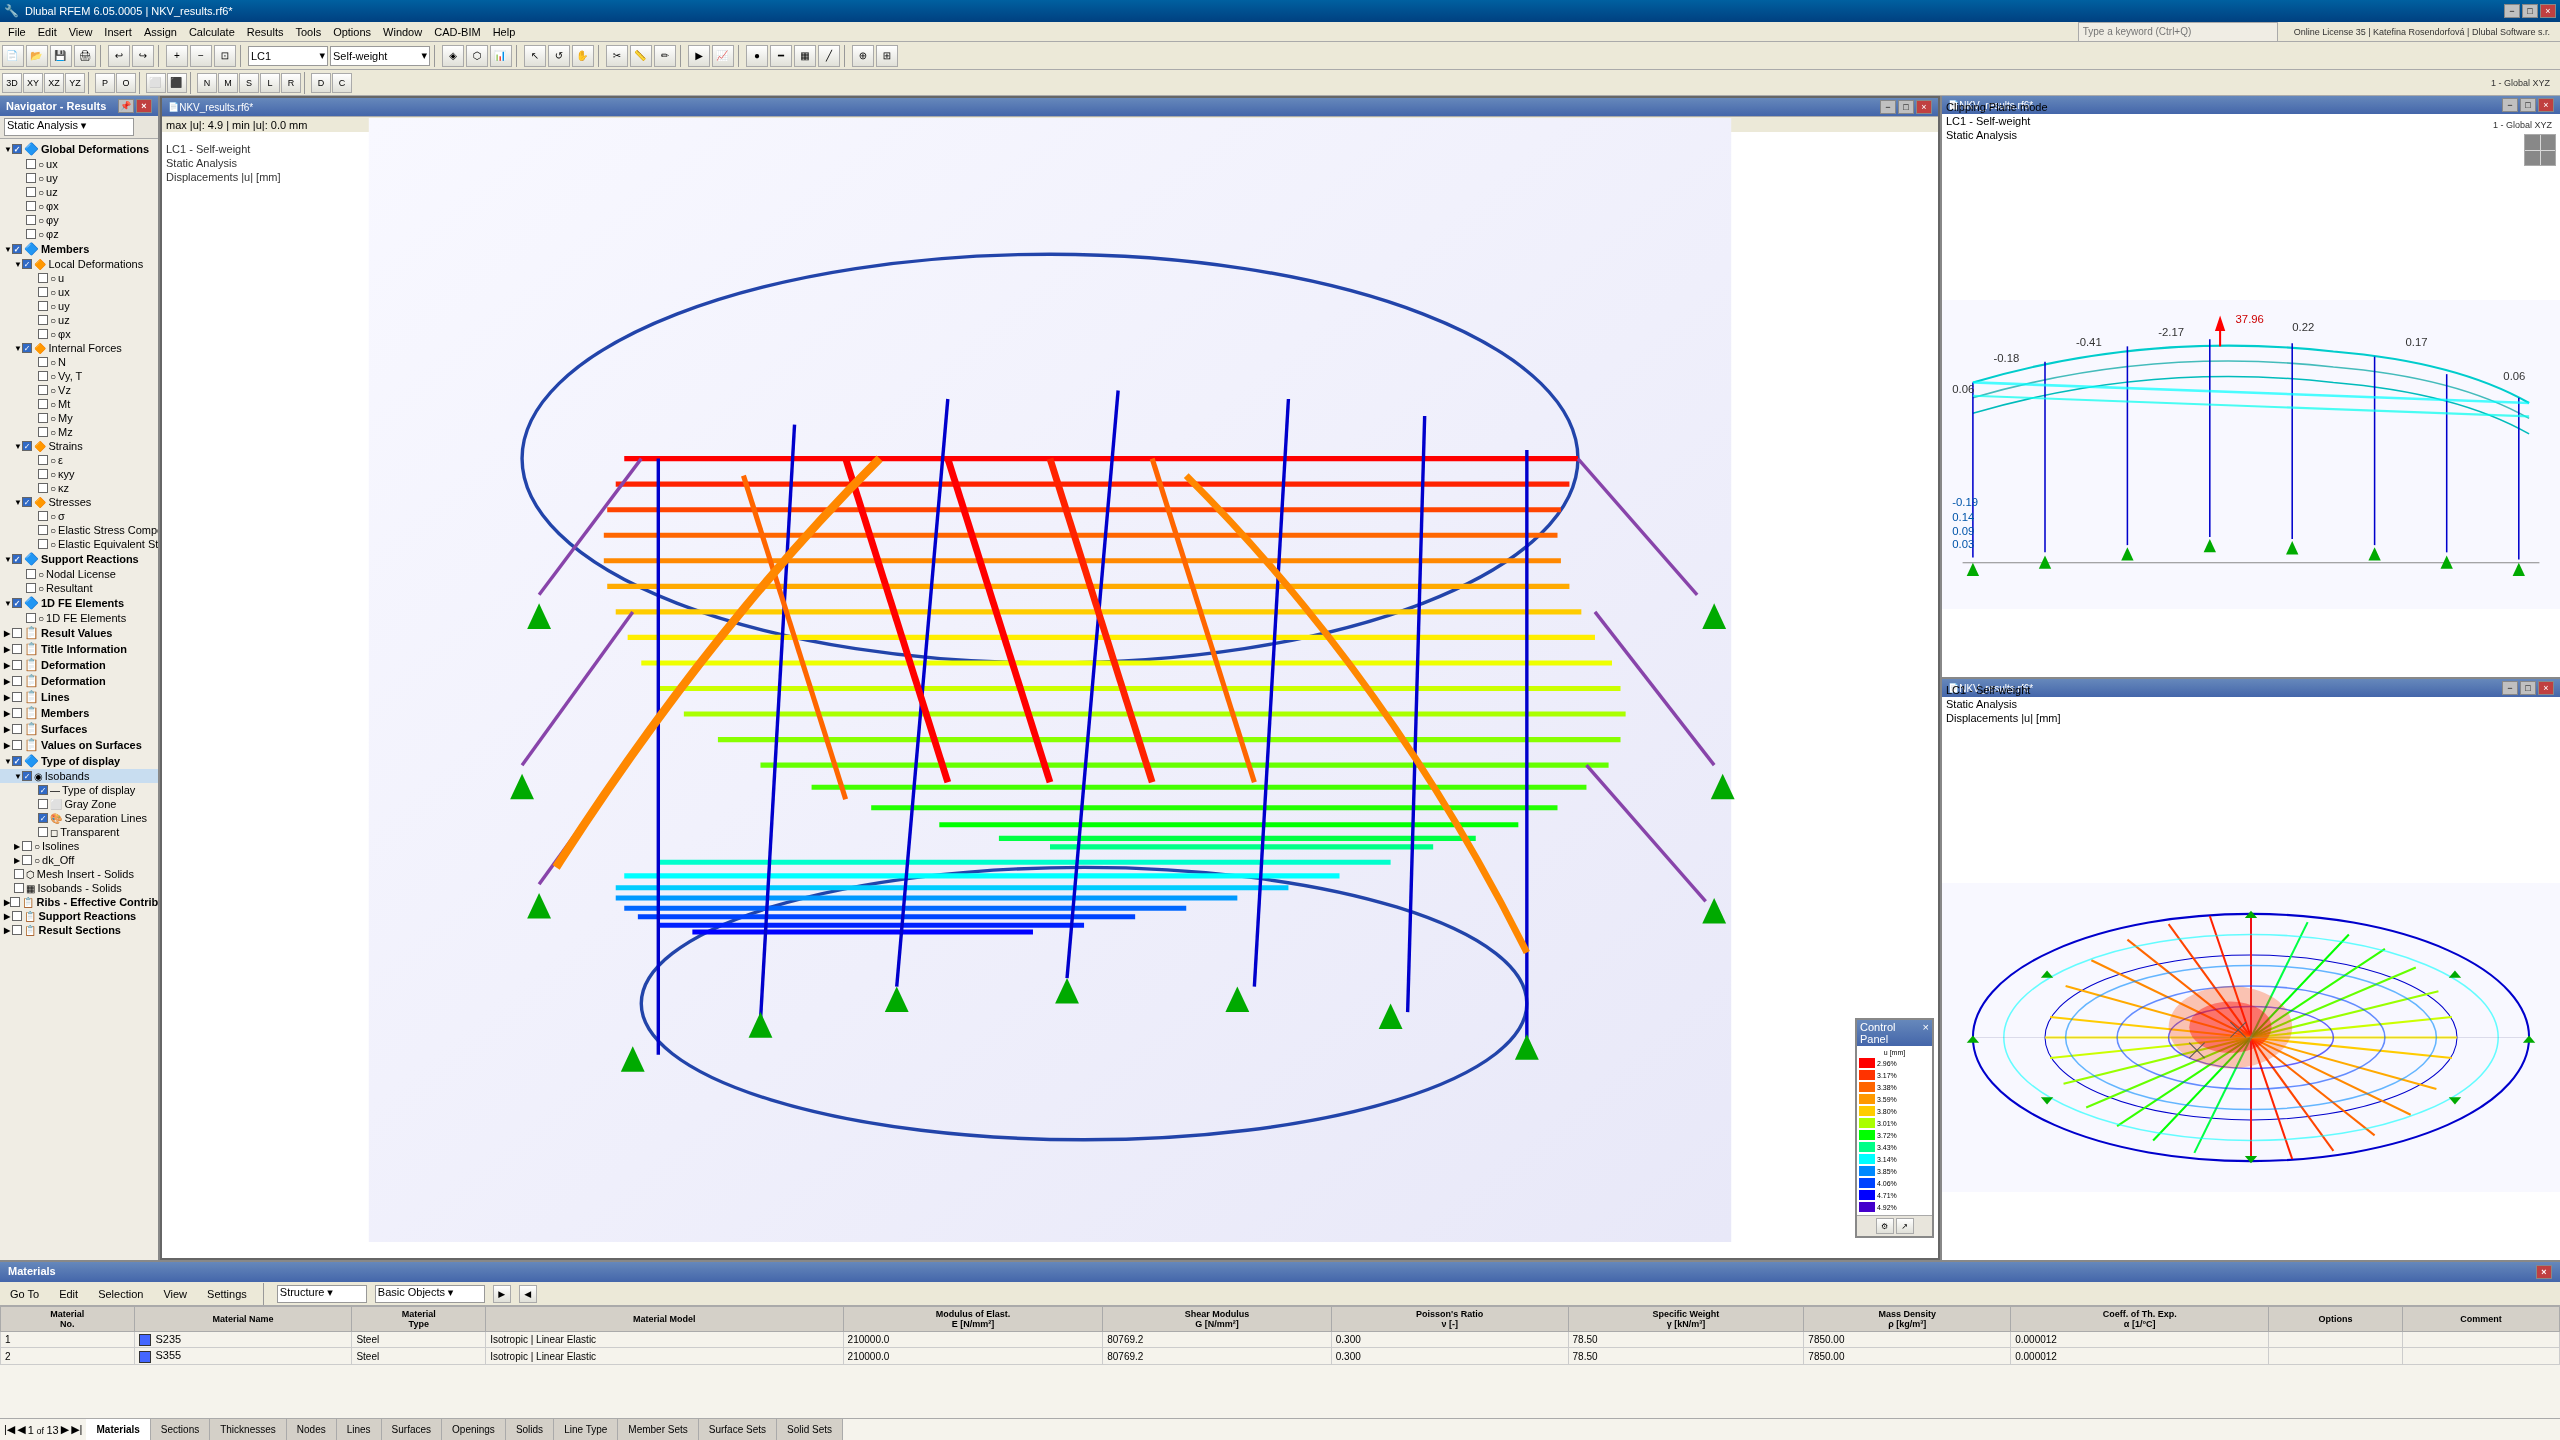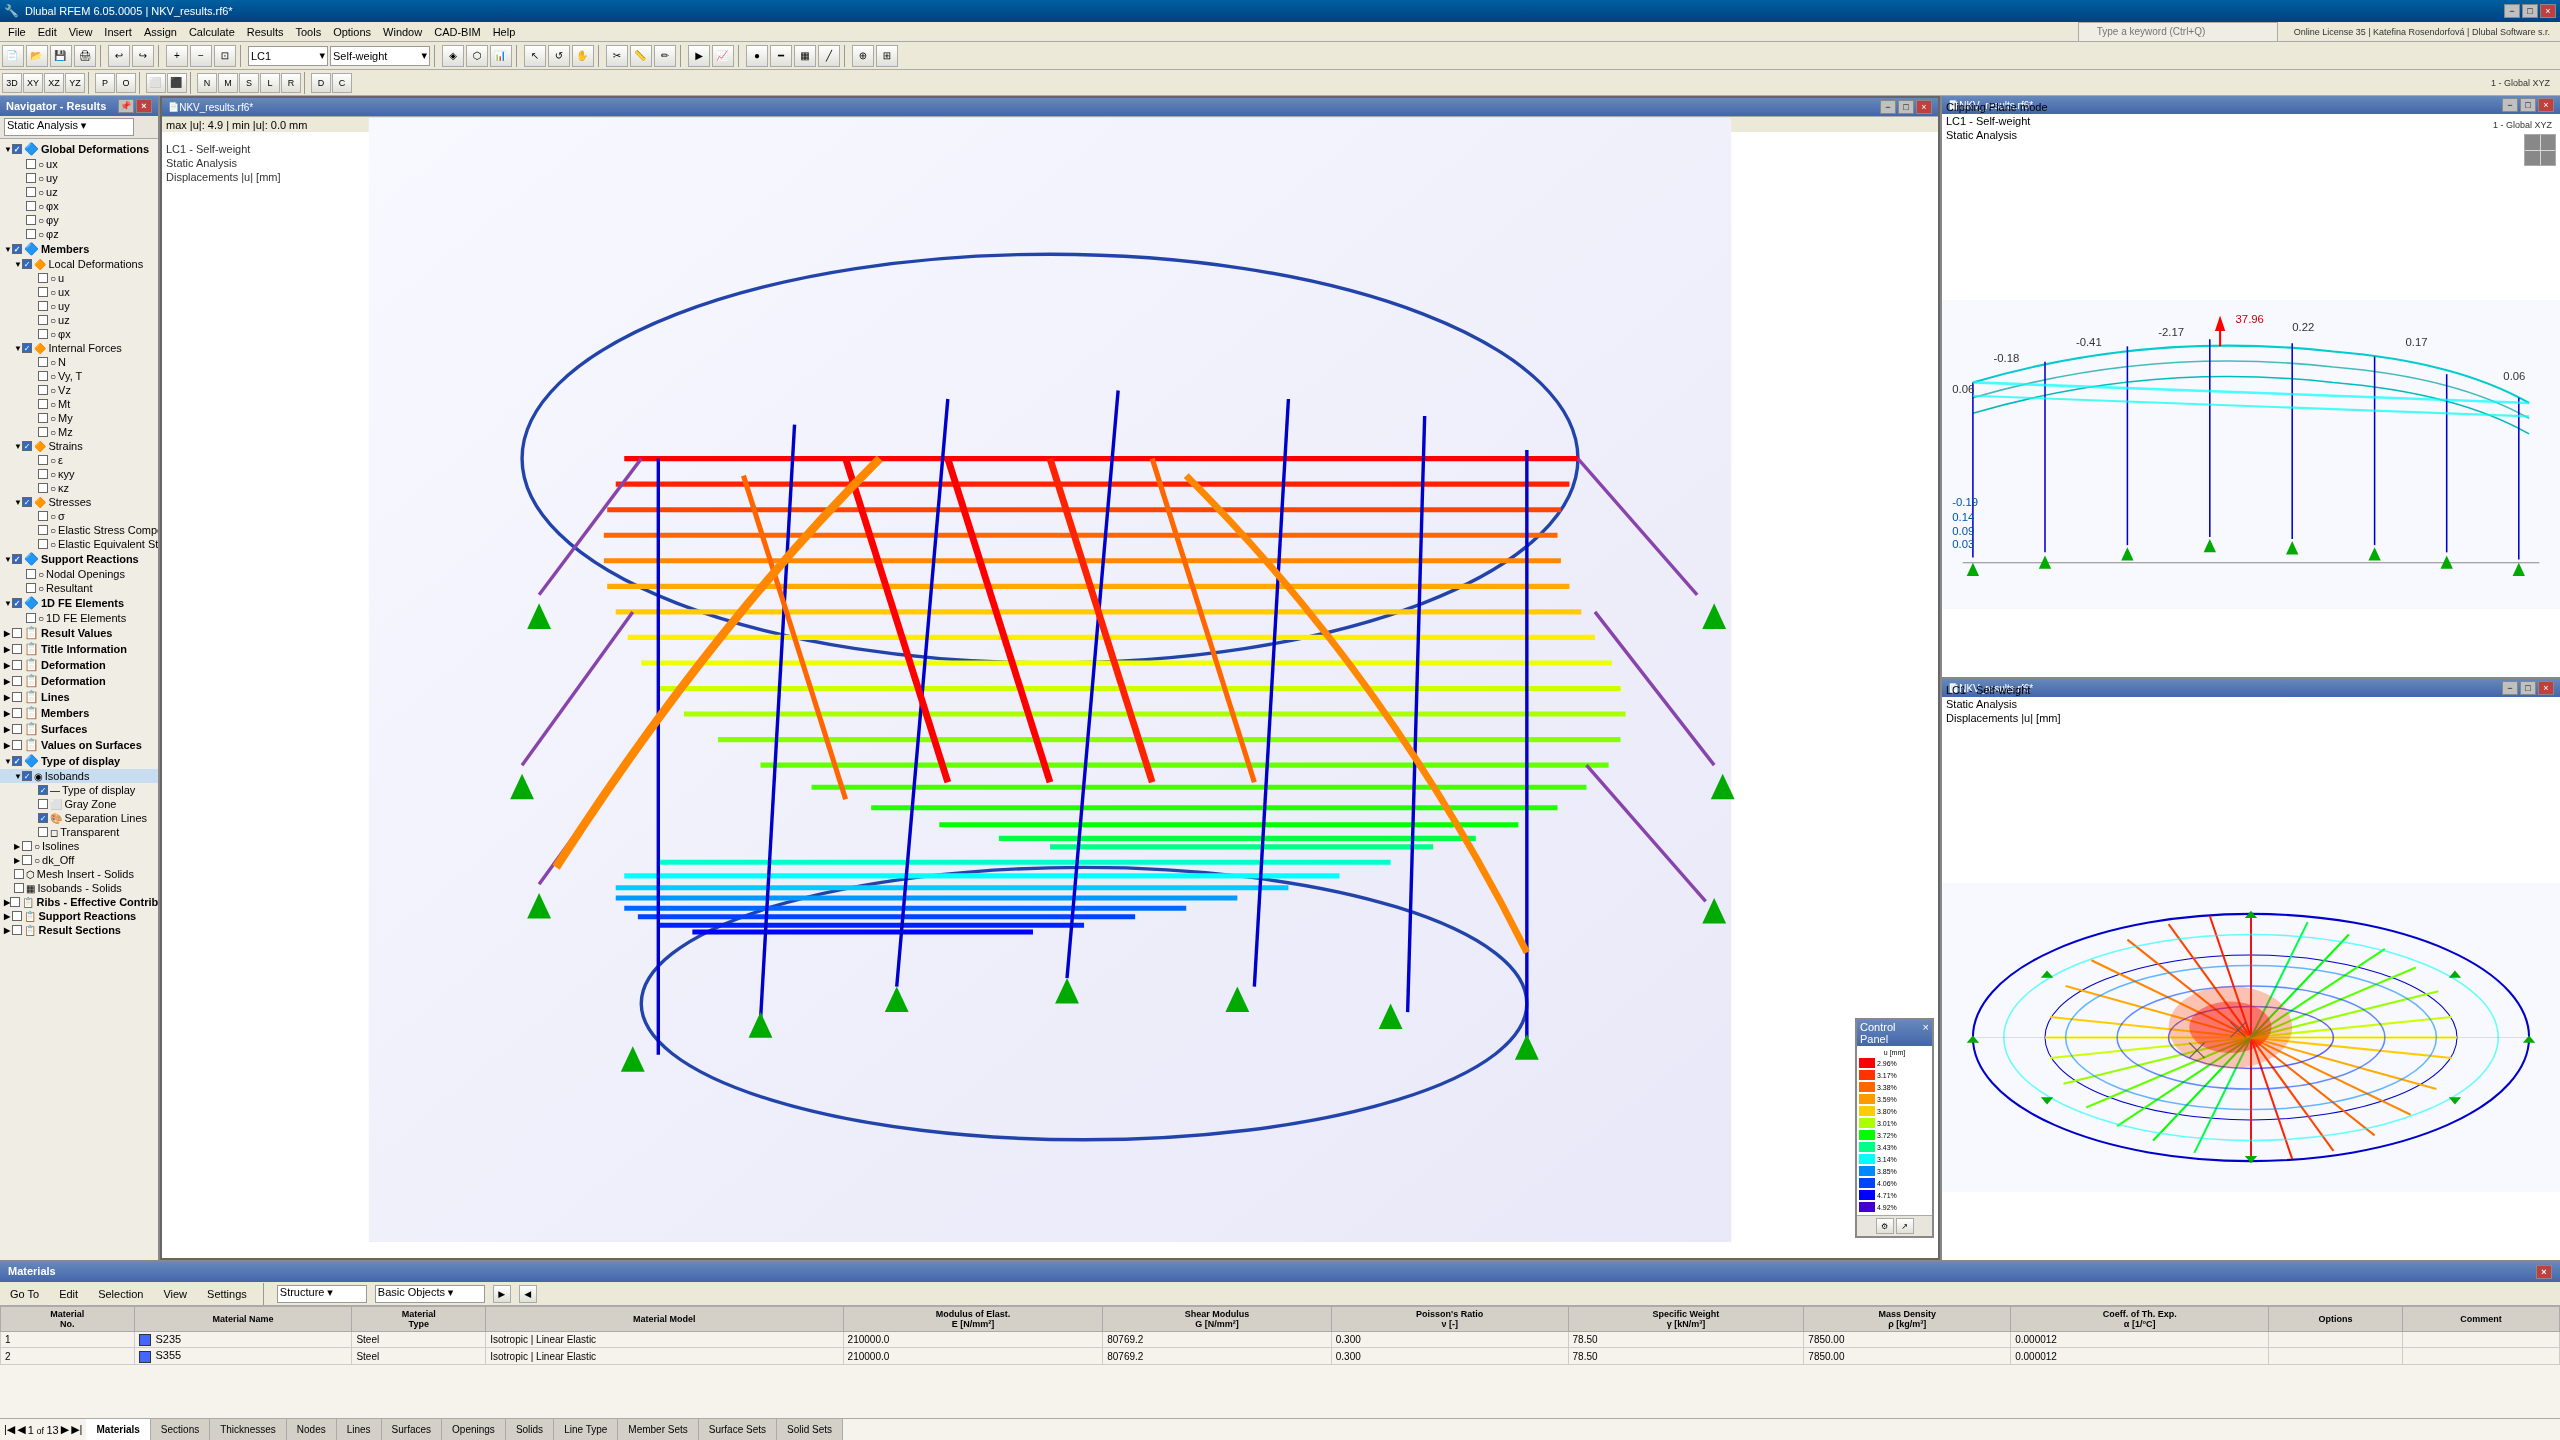--- a/index.html
+++ b/index.html
@@ -248,21 +248,21 @@
     }
     .table-area { flex: 1; overflow-y: auto; }
     table { width: 100%; border-collapse: collapse; font-size: 10px; }
     th { background: #d4d0c8; border: 1px solid #aaa; padding: 2px 4px; text-align: center; font-size: 9px; font-weight: bold; }
     td { border: 1px solid #ccc; padding: 1px 4px; font-size: 10px; }
     
     .search-bar {
       background: #f0ede4;
       border: 1px solid #aaa;
       height: 20px;
-      padding: 0 18px;
+      padding: 0 4px;
       font-size: 10px;
       width: 200px;
     }
     
     
     .svg-structure { width: 100%; height: 100%; }
     
     
     .right-info {
       position: absolute;
@@ -583,21 +583,21 @@
 
       <div class="nav-item nav-group">
         <span class="triangle">▼</span>
         <span class="checkbox checked">✓</span>
         <span style="font-size:12px;margin-right:2px;">🔷</span>
         <span>Support Reactions</span>
       </div>
       <div class="nav-item nav-indent2">
         <span class="checkbox"></span>
         <span style="font-size:10px;margin-right:2px;">○</span>
-        <span>Nodal Openings</span>
+        <span>Nodal License</span>
       </div>
       <div class="nav-item nav-indent2">
         <span class="checkbox"></span>
         <span style="font-size:10px;margin-right:2px;">○</span>
         <span>Resultant</span>
       </div>
 
       <div class="nav-item nav-group">
         <span class="triangle">▼</span>
         <span class="checkbox checked">✓</span>

